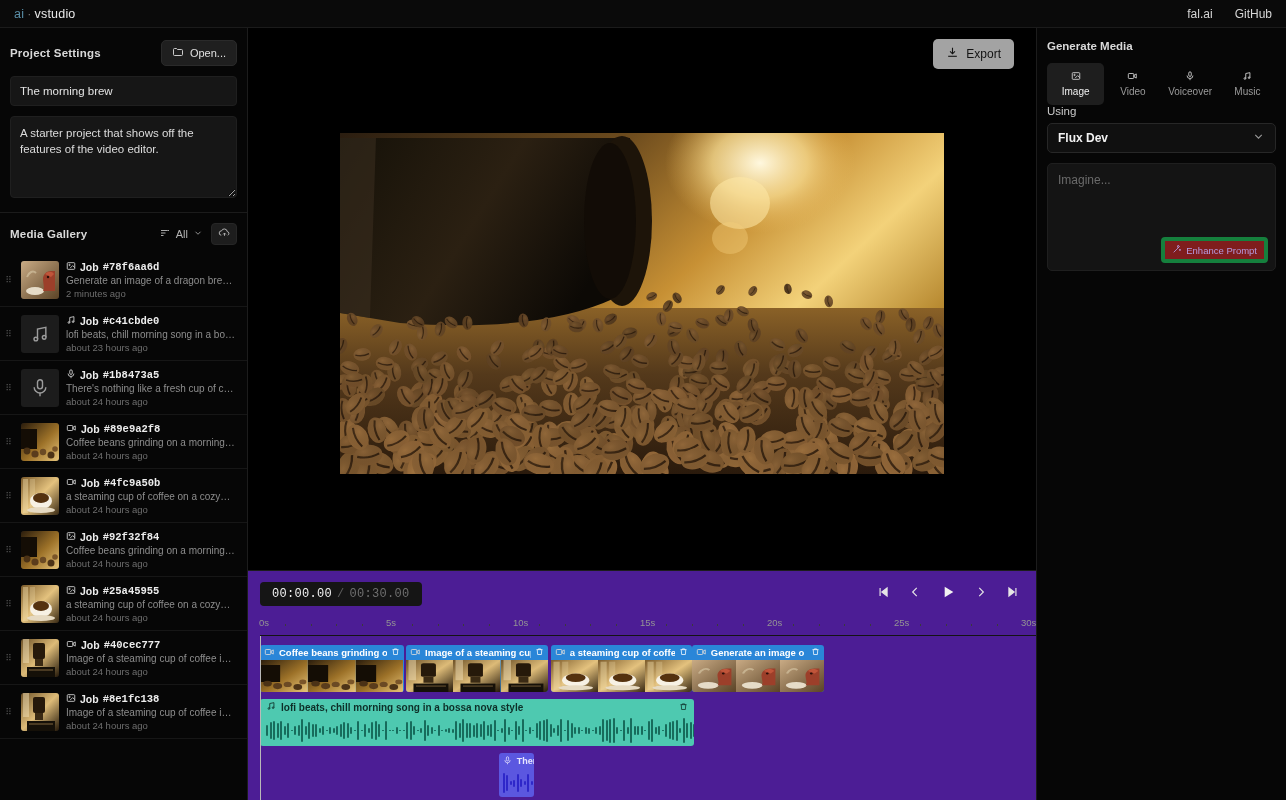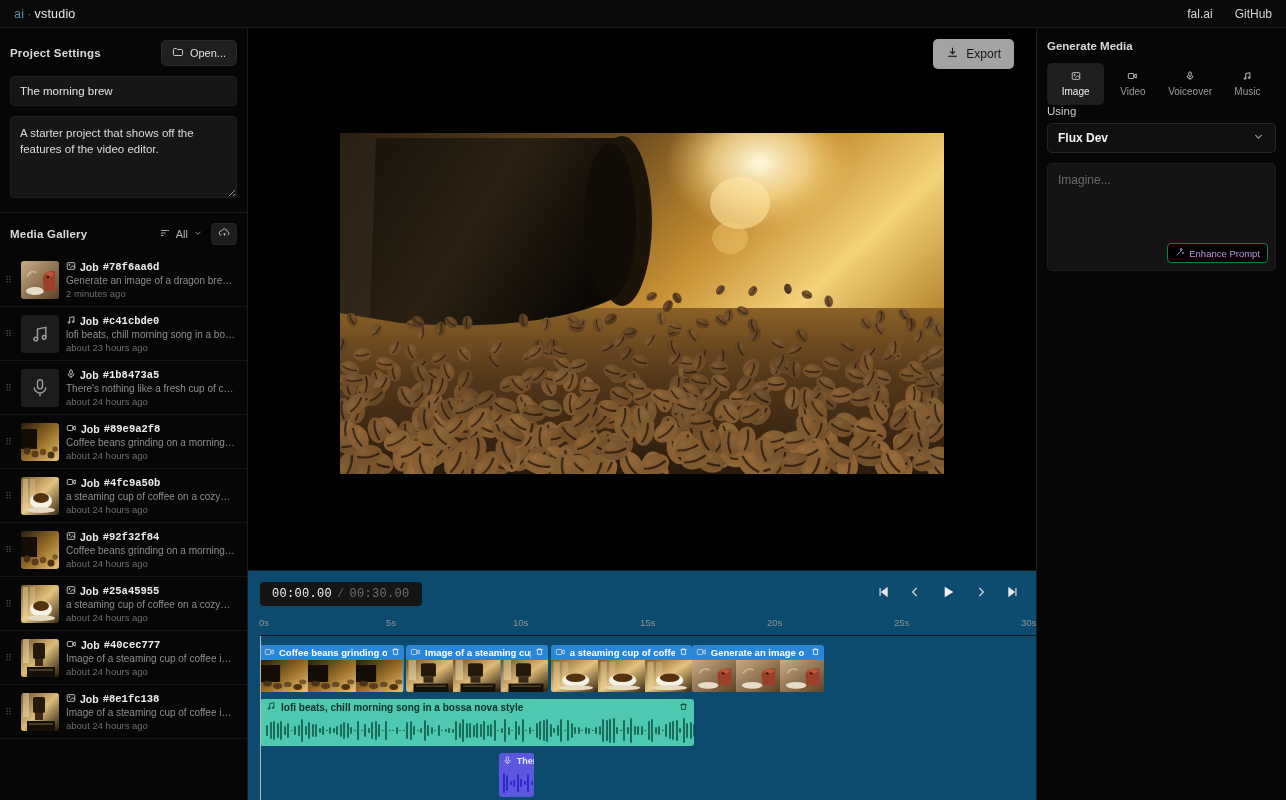--- a/index.html
+++ b/index.html
@@ -83,21 +83,21 @@
     position:absolute; top:11px; right:22px;
     background:#a3a3a3; color:#131313; border:none; border-radius:5px;
     font-size:12px; padding:7px 13px; display:flex; align-items:center; gap:7px;
     cursor:pointer; font-family:inherit; font-weight:500;
   }
   .preview {
     width:604px; height:341px; background:#140f08; position:relative; overflow:hidden; margin-top:8px;
   }
 
   
-  .timeline { height:230px; min-height:230px; background:#0c4a6e; border-top:1px solid #1c1c1c;
+  .timeline { height:230px; min-height:230px; background:#4c1d95; border-top:1px solid #1c1c1c;
               display:flex; flex-direction:column; position:relative; }
   .tl-bar { height:45px; display:flex; align-items:center; padding:0 16px 0 12px; position:relative; }
   .tc {
     background:#151515; border-radius:4px; padding:5px 12px;
     font-family:"Liberation Mono", monospace; font-size:12px; letter-spacing:.3px;
   }
   .tc .cur { color:#f2f2f2; }
   .tc .sl { color:#5e5e5e; margin:0 5px; }
   .tc .tot { color:#6f6f6f; }
   .transport { margin-left:auto; display:flex; align-items:center; gap:18px; }
@@ -134,21 +134,21 @@
   .select {
     height:30px; background:#101010; border:1px solid #272727; border-radius:5px;
     display:flex; align-items:center; padding:0 10px; font-size:12px; color:#f2f2f2;
     cursor:pointer; margin-bottom:10px; font-weight:600;
   }
   .select .chev { margin-left:auto; color:#8e8e8e; }
   .prompt-box { height:108px; background:#141414; border:1px solid #1f1f1f; border-radius:5px;
                 position:relative; padding:9px 10px; margin-bottom:10px; }
   .ph { font-size:12px; color:#6a6a6a; }
   .enhance {
-    position:absolute; right:7px; bottom:7px; background:#000000; border:1px solid #15803d;
+    position:absolute; right:7px; bottom:7px; background:#7f1d1d; border:4px solid #15803d;
     color:#b69ae0; font-size:9.5px; border-radius:4px; padding:3px 7px;
     display:flex; align-items:center; gap:4px; cursor:pointer;
   }
   .gen-btn { width:100%; height:28px; background:#fafafa; color:#121212; border:none; border-radius:5px;
              font-size:12px; cursor:pointer; font-family:inherit; }
 </style>
 </head>
 <body>
 
 <div class="app">

